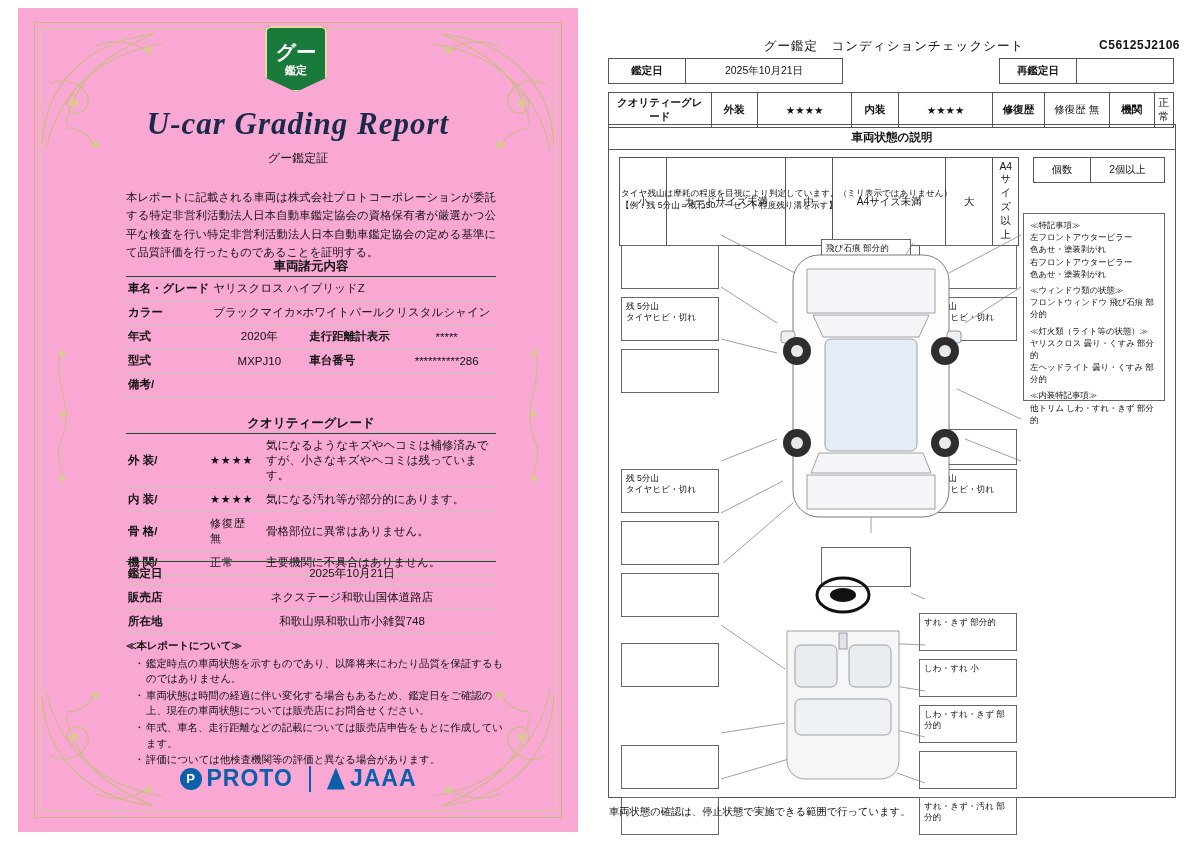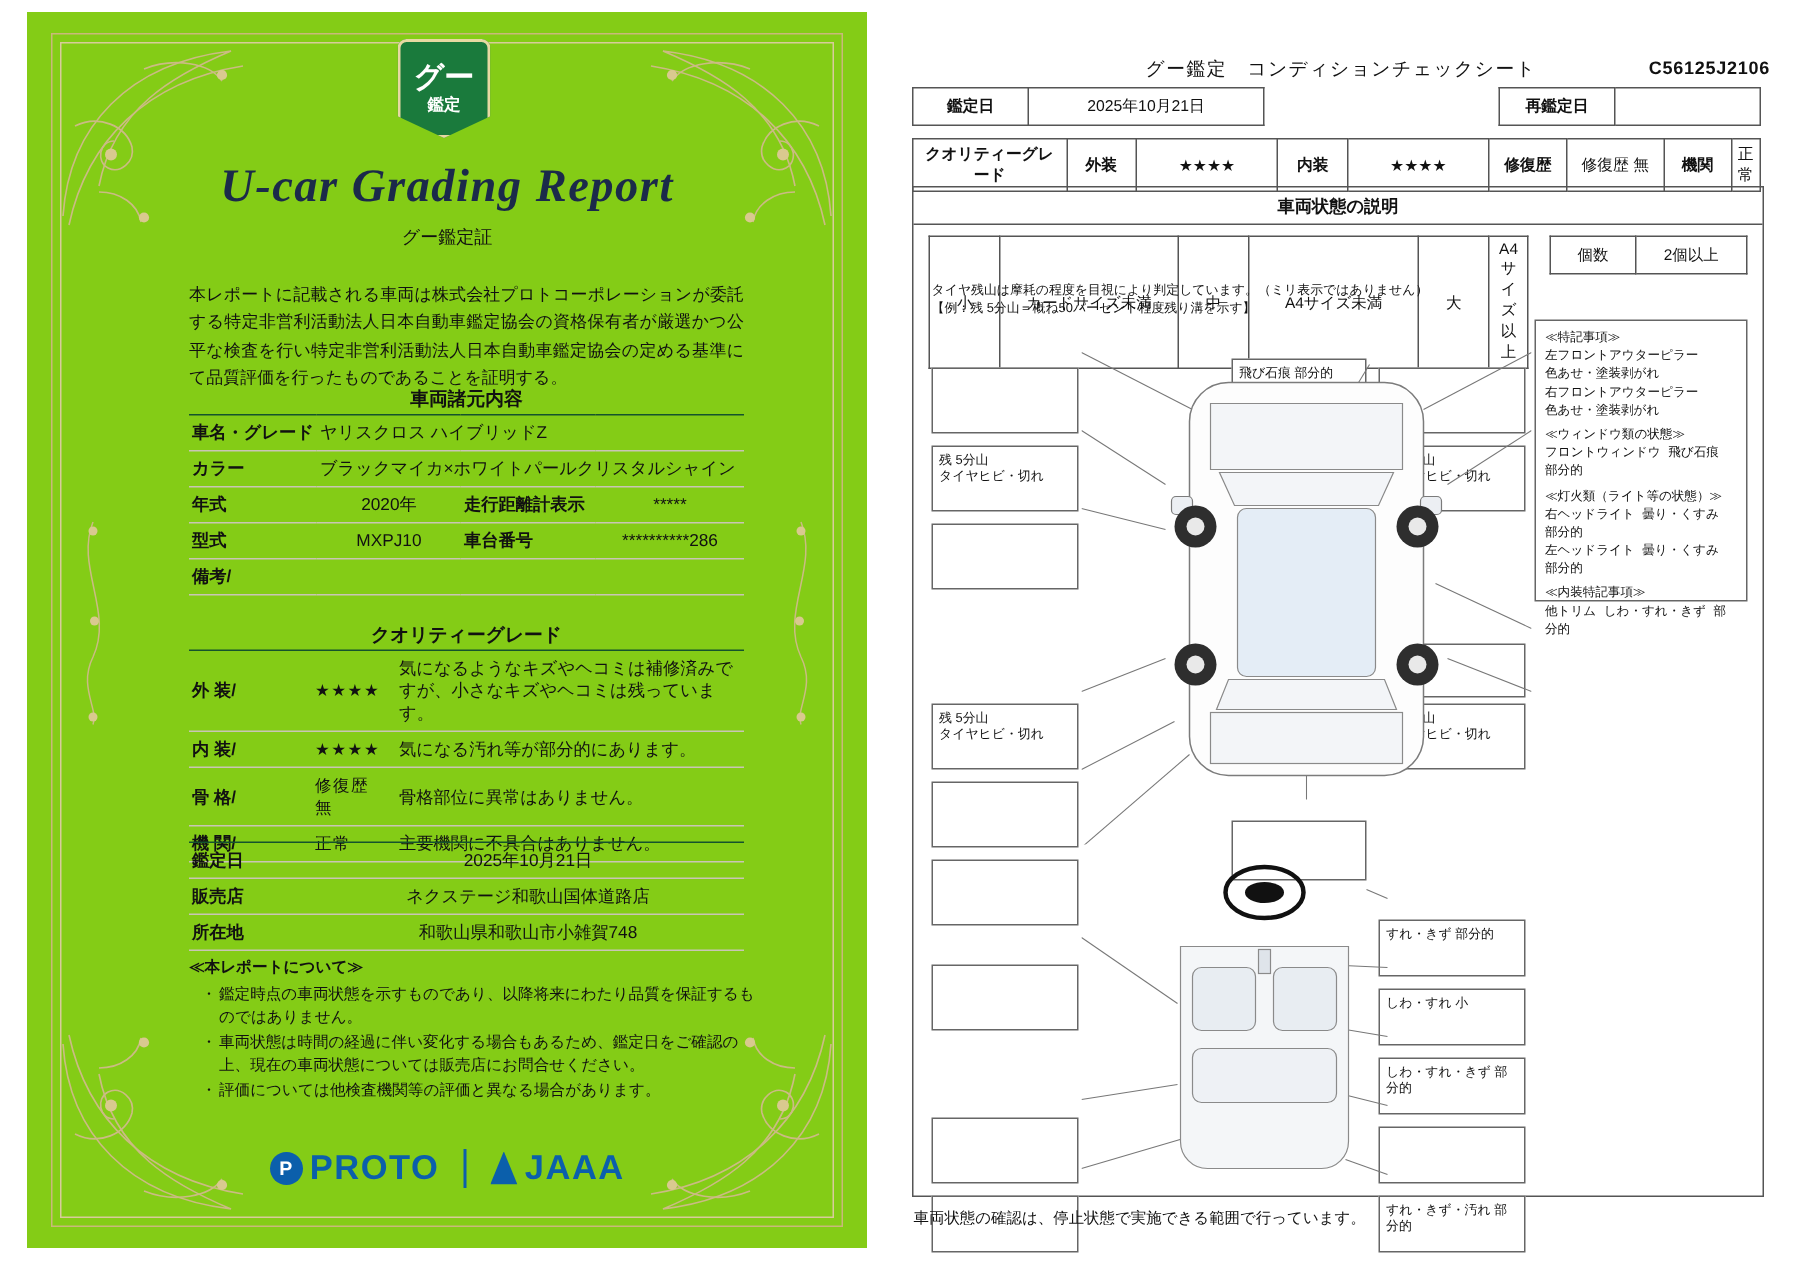--- a/index.html
+++ b/index.html
@@ -7,21 +7,21 @@
     width:1200px;height:848px;
     background:#ffffff;
     font-family:"Liberation Sans", sans-serif;
     color:#111;
     position:relative;
     overflow:hidden;
   }
   
   .cert{
     position:absolute;left:18px;top:8px;width:560px;height:824px;
-    background:#84cc16;
+    background:#f9a8d4;
   }
   .cert-border{
     position:absolute;left:16px;top:14px;right:16px;bottom:14px;
     border:1.5px solid #c9b87a;
   }
   .cert-border:before{
     content:"";position:absolute;left:5px;top:5px;right:5px;bottom:5px;
     border:0.5px solid #d8cb9b;
   }
   
@@ -121,21 +121,21 @@
   }
   .legend td{border:1px solid #555;font-size:10.3px;padding:3px 6px;text-align:center;}
   .tire-note{font-size:8.6px;line-height:1.35;padding:3px 2px 0 4px;}
 
   .cbox{
     position:absolute;border:1px solid #666;background:#fff;font-size:8.6px;
     line-height:1.3;padding:3px 4px;box-sizing:border-box;margin-top:32px;
   }
   .sidebox{
     position:absolute;border:1px solid #666;background:#fff;
-    font-size:8.4px;line-height:1.45;padding:5px 6px;box-sizing:border-box;font-family:Liberation Mono, monospace;
+    font-size:8.4px;line-height:1.45;padding:5px 6px;box-sizing:border-box;
   }
   .sidebox .h{margin-top:4px;}
   .sidebox .h:first-child{margin-top:0;}
   .footnote{
     position:absolute;left:8px;bottom:4px;font-size:10.3px;
   }
   .diagram{position:absolute;}
   svg .ln{stroke:#777;stroke-width:0.7;fill:none;}
 </style>
 </head>
@@ -317,20 +317,21 @@
       <td class="val center">和歌山県和歌山市小雑賀748</td>
     </tr>
   </tbody>
     </table>
 
   <div class="notes" style="top:630px;">
     <div class="hd">≪本レポートについて≫</div>
     <ul>
       <li>鑑定時点の車両状態を示すものであり、以降将来にわたり品質を保証するものではありません。</li>
       <li>車両状態は時間の経過に伴い変化する場合もあるため、鑑定日をご確認の上、現在の車両状態については販売店にお問合せください。</li>
+      <li>年式、車名、走行距離などの記載については販売店申告をもとに作成しています。</li>
       <li>評価については他検査機関等の評価と異なる場合があります。</li>
     </ul>
   </div>
 
   <div class="footer-logos">
     <div class="proto">
       <div class="ring">P</div>
       <div class="txt">PROTO</div>
     </div>
     <div class="divider"></div>
@@ -433,21 +434,21 @@
 
     <div class="sidebox" style="left:414px;top:88px;width:142px;height:188px;">
       <div class="h">≪特記事項≫</div>
       <div>左フロントアウターピラー</div>
       <div>色あせ・塗装剥がれ</div>
       <div>右フロントアウターピラー</div>
       <div>色あせ・塗装剥がれ</div>
       <div class="h">≪ウィンドウ類の状態≫</div>
       <div>フロントウィンドウ 飛び石痕 部分的</div>
       <div class="h">≪灯火類（ライト等の状態）≫</div>
-      <div>右ヘッドライト 曇り・くすみ 部分的</div>
+      <div>ヤリスクロス 曇り・くすみ 部分的</div>
       <div>左ヘッドライト 曇り・くすみ 部分的</div>
       <div class="h">≪内装特記事項≫</div>
       <div>他トリム しわ・すれ・きず 部分的</div>
     </div>
 
     <div class="diagram" style="left:112px;top:78px;width:300px;height:360px;">
       <svg width="300" height="360" viewBox="0 0 300 360">
 
         <g class="ln">
           <line x1="0" y1="32" x2="74" y2="70"></line>

